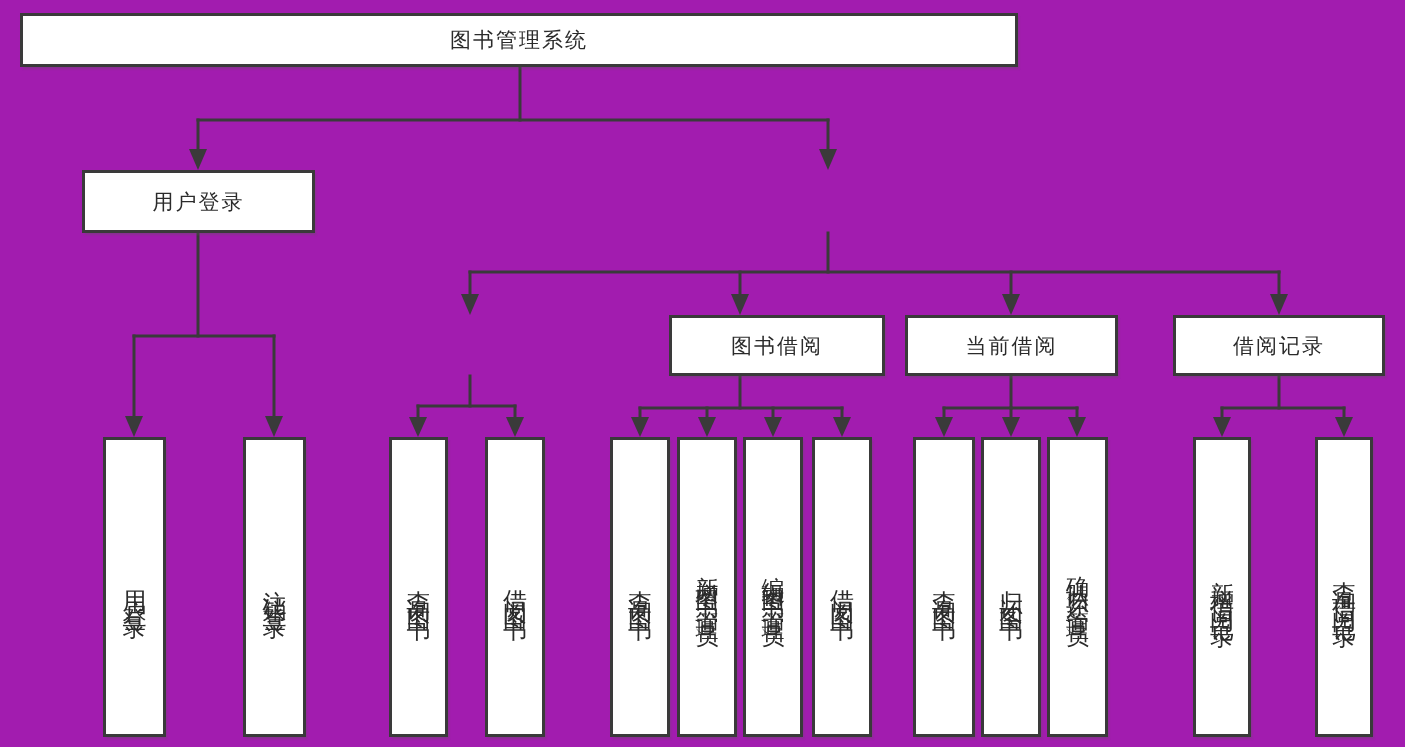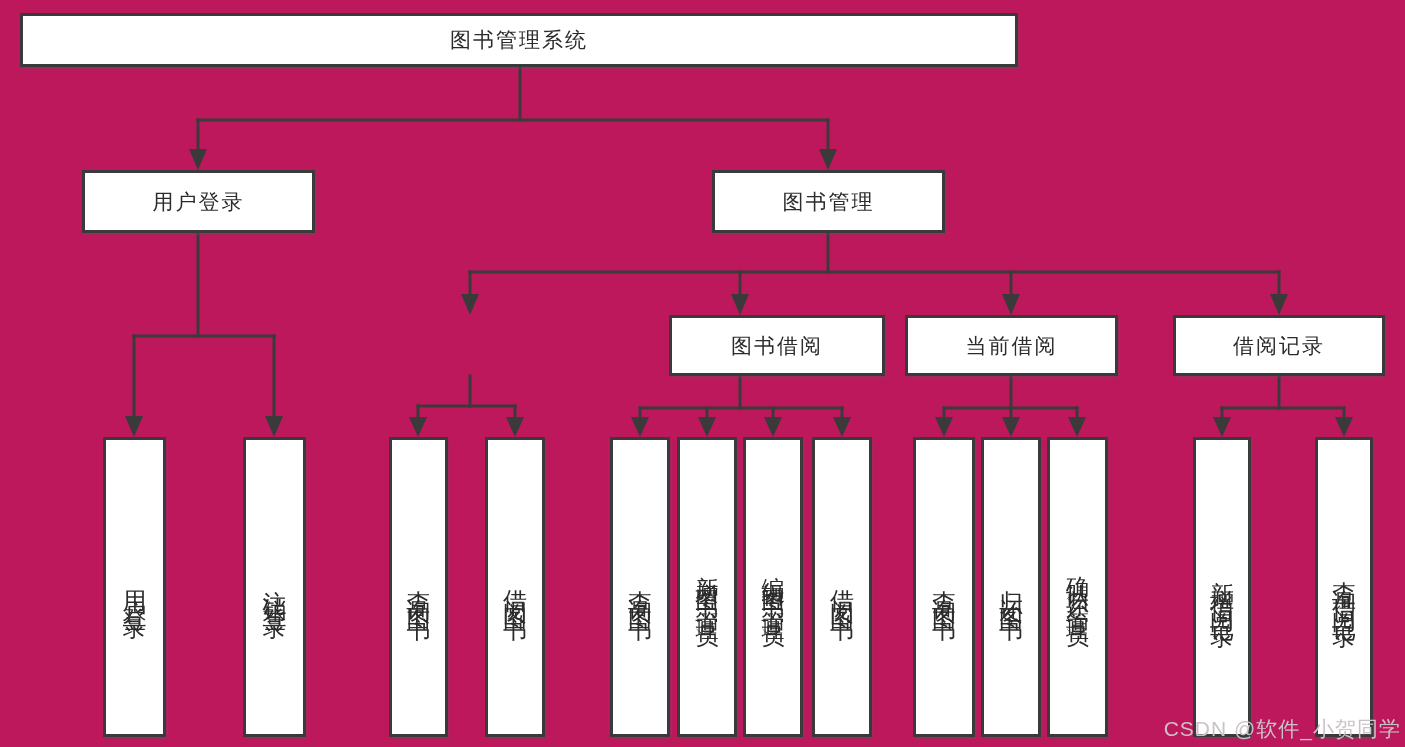--- a/index.html
+++ b/index.html
@@ -1,21 +1,21 @@
 <!DOCTYPE html>
 <html><head>
 <meta charset="utf-8">
 <style>
   html, body { margin: 0; padding: 0; background: #ffffff; }
   * { box-sizing: border-box; }
   .canvas {
     position: relative;
     width: 1405px;
     height: 747px;
-    background: #be185d;
+    background: #a21caf;
     font-family: "Liberation Sans", "DejaVu Sans", sans-serif;
     overflow: hidden;
   }
   .edges {
     position: absolute;
     left: 0; top: 0;
     width: 1405px; height: 747px;
   }
   .node {
     position: absolute;
@@ -111,21 +111,20 @@
     <line x1="1222" y1="408" x2="1344" y2="408"></line>
     <line x1="1222" y1="408" x2="1222" y2="419"></line>
     <polygon points="1213,417 1231,417 1222,437" stroke="none"></polygon>
     <line x1="1344" y1="408" x2="1344" y2="419"></line>
     <polygon points="1335,417 1353,417 1344,437" stroke="none"></polygon>
   </svg>
 
   <div class="node" style="left:20px; top:13px; width:998px; height:54px;">图书管理系统</div>
 
   <div class="node" style="left:82px; top:170px; width:233px; height:63px;">用户登录</div>
-  <div class="node" style="left:712px; top:170px; width:233px; height:63px;">图书管理</div>
 
   <div class="node" style="left:632px; top:315px; width:216px; height:61px;margin-left:37px;">图书借阅</div>
   <div class="node" style="left:905px; top:315px; width:213px; height:61px;">当前借阅</div>
   <div class="node" style="left:1173px; top:315px; width:212px; height:61px;">借阅记录</div>
 
   <div class="node leaf" style="left:103px; top:437px; width:63px; height:300px;">用户登录</div>
   <div class="node leaf" style="left:243px; top:437px; width:63px; height:300px;">注销登录</div>
 
   <div class="node leaf" style="left:389px; top:437px; width:59px; height:300px;">查询图书</div>
   <div class="node leaf" style="left:485px; top:437px; width:60px; height:300px;">借阅图书</div>
@@ -135,14 +134,13 @@
   <div class="node leaf long" style="left:743px; top:437px; width:60px; height:300px;">编辑图书（管理员）</div>
   <div class="node leaf" style="left:812px; top:437px; width:60px; height:300px;">借阅图书</div>
 
   <div class="node leaf" style="left:913px; top:437px; width:62px; height:300px;">查询图书</div>
   <div class="node leaf" style="left:981px; top:437px; width:60px; height:300px;">归还图书</div>
   <div class="node leaf long" style="left:1047px; top:437px; width:61px; height:300px;">确认归还（管理员）</div>
 
   <div class="node leaf" style="left:1193px; top:437px; width:58px; height:300px;">新增借阅记录</div>
   <div class="node leaf" style="left:1315px; top:437px; width:58px; height:300px;">查询借阅记录</div>
 
-  <div class="watermark">CSDN @软件_小贺同学</div>
 </div>
 
 </body></html>

